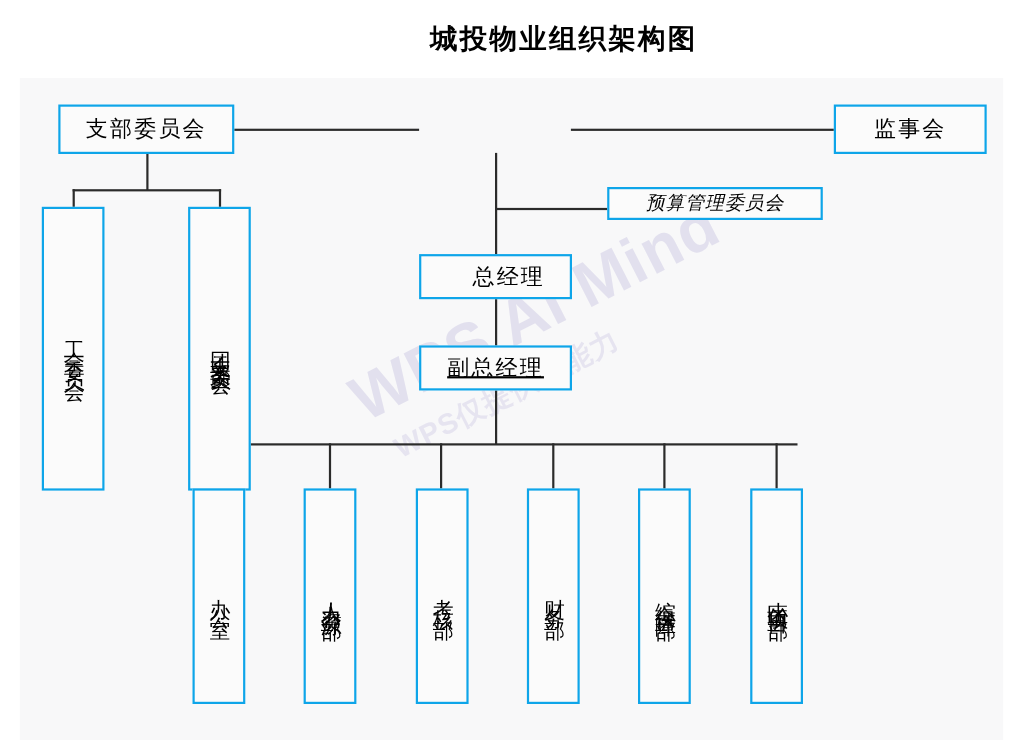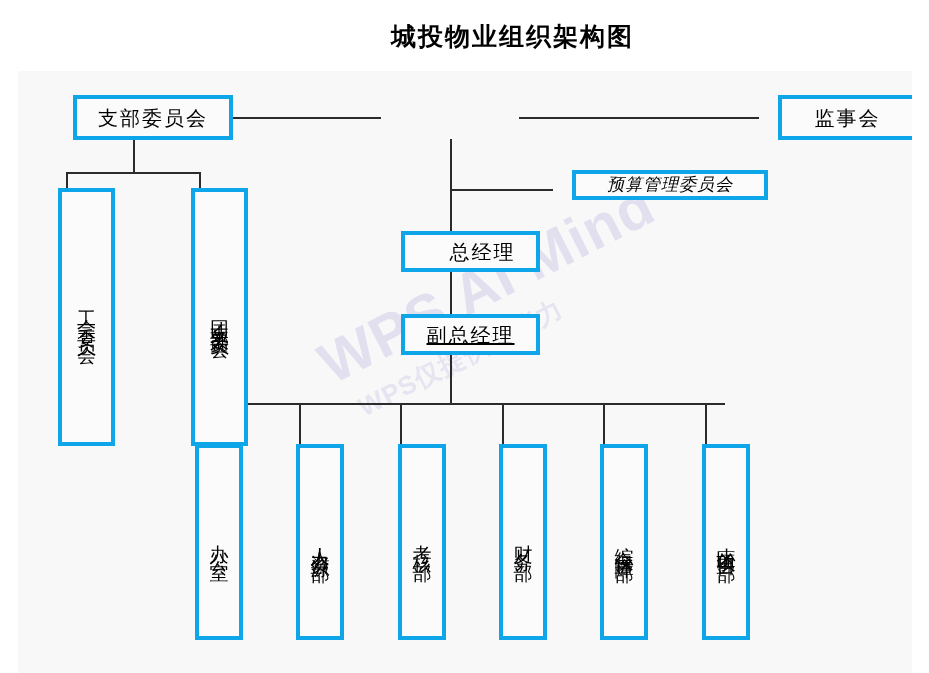--- a/index.html
+++ b/index.html
@@ -75,28 +75,27 @@
     white-space: nowrap;
     margin-top: 6px;
     margin-left: 14px;
   }
 
   
   .node {
     position: absolute;
     box-sizing: border-box;
     background: #fbfbfb;
-    border: 4px solid #0ea5e9;
+    border: 2px solid #0ea5e9;
     display: flex;
     align-items: center;
     justify-content: center;
     color: #000000;
     font-family: "Liberation Serif", "DejaVu Serif", serif;
     z-index: 3;
-    margin-left: 20px;
   }
   .node .label {
     font-size: 20px;
     letter-spacing: 2px;
     line-height: 24px;
     white-space: nowrap;
   }
   .node.small .label {
     font-size: 17px;
     letter-spacing: 1px;

